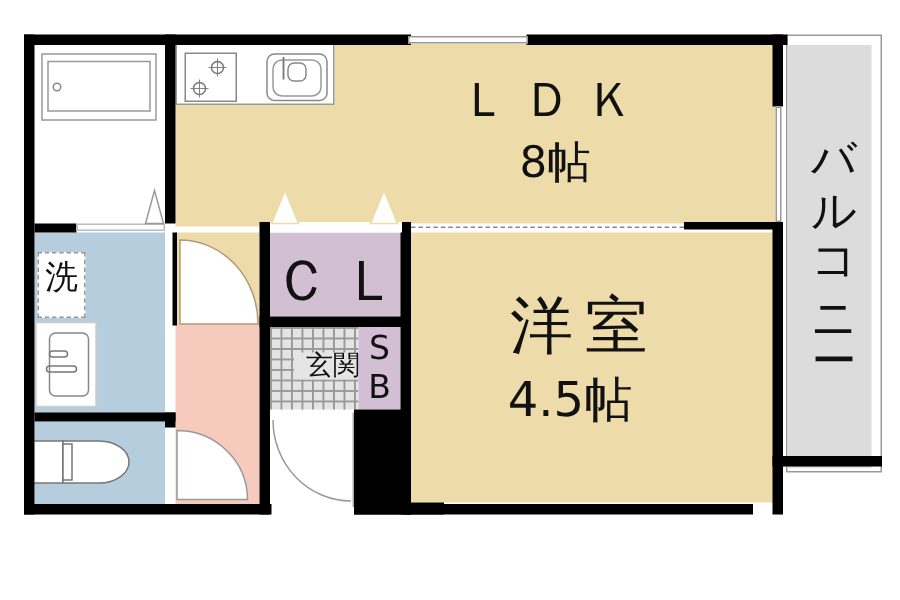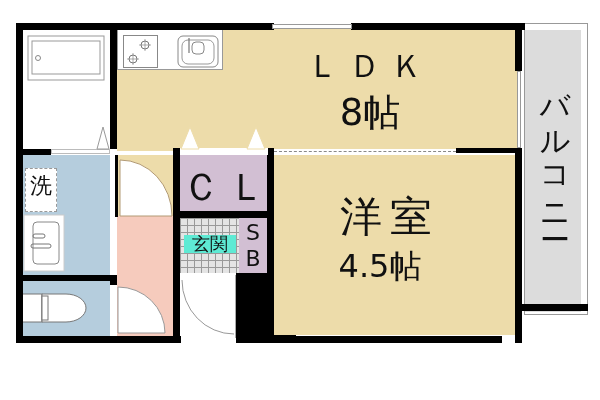--- a/index.html
+++ b/index.html
@@ -29,21 +29,21 @@
   <line x1="4" y1="24" x2="16" y2="24" stroke="#777" stroke-width="0.6"></line>
 </svg>
 
 <svg style="left:177px;top:35px;" width="42" height="34">
   <rect x="1" y="1" width="40" height="31" rx="5" fill="#fff" stroke="#888"></rect>
   <rect x="5" y="5" width="32" height="24" rx="6" fill="none" stroke="#999"></rect>
   <rect x="15" y="7" width="12" height="12" rx="4" fill="none" stroke="#888"></rect>
   <line x1="12" y1="3" x2="12" y2="18" stroke="#777" stroke-width="1.2"></line>
 </svg>
 <div class="label" style="left:270px;top:50px;width:200px;font-size:32px;letter-spacing:10px;">ＬＤＫ</div>
-<div class="label" style="left:270px;top:94px;width:200px;font-size:37px;">8帖</div>
+<div class="label" style="left:270px;top:94px;width:200px;font-size:29px;">8帖</div>
 
 <div class="abs" style="left:273px;top:155px;width:248px;height:180px;background:#eddcaa;"></div>
 <div class="label" style="left:290px;top:196px;width:200px;font-size:42px;letter-spacing:8px;">洋室</div>
 <div class="label" style="left:275px;top:250px;width:210px;font-size:32px;">4.5帖</div>
 
 <div class="abs" style="left:23px;top:29px;width:87px;height:120px;background:#fff;"></div>
 <svg style="left:27px;top:35px;" width="80" height="48">
   <rect x="1" y="1" width="76" height="44" fill="#fff" stroke="#999"></rect>
   <rect x="5" y="6" width="68" height="33" fill="none" stroke="#999"></rect>
   <circle cx="11" cy="23" r="2.5" fill="none" stroke="#888"></circle>
@@ -74,21 +74,21 @@
 <svg style="left:115px;top:285px;" width="52" height="50">
   <path d="M3 2 L3 48 L50 48 A47 46 0 0 0 3 2 Z" fill="#fff" stroke="#999"></path>
 </svg>
 
 <div class="abs" style="left:180px;top:155px;width:88px;height:56px;background:#d2bfd3;"></div>
 <div class="label" style="left:182px;top:168px;width:86px;font-size:38px;letter-spacing:8px;">ＣＬ</div>
 
 <div class="abs" style="left:180px;top:218px;width:59px;height:55px;background:#e4e4e4;
      background-image:linear-gradient(#999 1px, transparent 1px),linear-gradient(90deg,#999 1px, transparent 1px);
      background-size:7px 7px;"></div>
-<div class="label" style="left:184px;top:235px;width:52px;font-size:18px;background:#5eead4;">玄関</div>
+<div class="label" style="left:196px;top:235px;width:52px;font-size:18px;background:#e5e5e5;">玄関</div>
 <div class="abs" style="left:239px;top:218px;width:28px;height:55px;background:#d2bfd3;"></div>
 <div class="label" style="left:241px;top:222px;width:24px;font-size:22px;">S</div>
 <div class="label" style="left:241px;top:248px;width:24px;font-size:22px;">B</div>
 <div class="abs" style="left:180px;top:275px;width:56px;height:63px;background:#fff;border-right:1px solid #aaa;"></div>
 <svg style="left:180px;top:278px;" width="56" height="58">
   <path d="M2 2 A52 54 0 0 0 54 56" fill="none" stroke="#999"></path>
 </svg>
 
 <div class="wall" style="left:16px;top:23px;width:258px;height:7px;"></div>
 <div class="wall" style="left:351px;top:23px;width:174px;height:7px;"></div>

